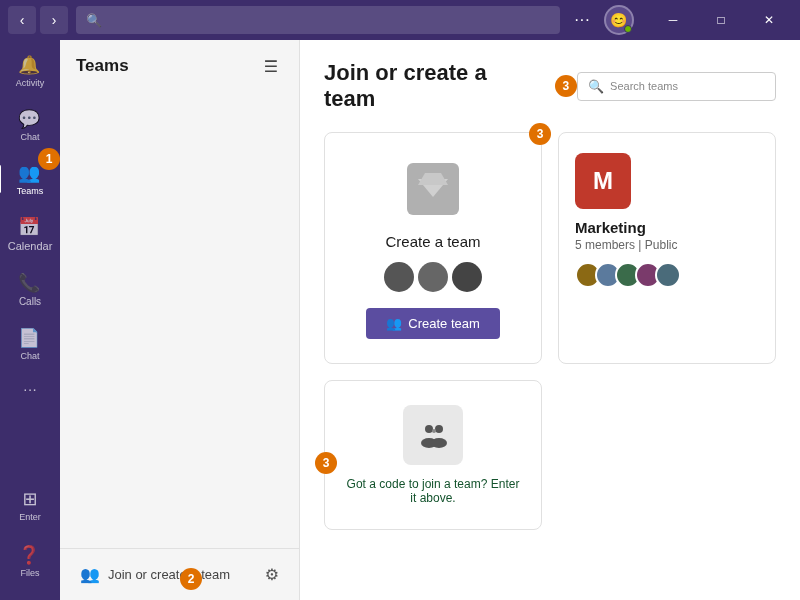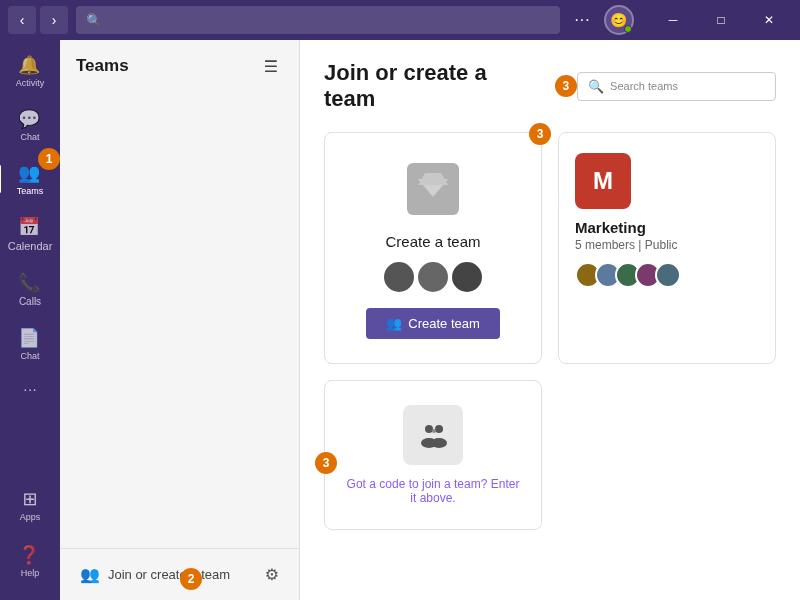--- a/index.html
+++ b/index.html
@@ -331,21 +331,21 @@
       border: 1px solid #ccc;
       border-radius: 4px;
       padding: 8px 12px;
       font-size: 13px;
       color: #333;
       outline: none;
       margin-bottom: 10px;
     }
     .join-hint {
       font-size: 12px;
-      color: #8b5cf6;
+      color: #14532d;
       text-align: center;
     }
 
     
     .marketing-card {
       border: 1px solid #e0e0e0;
       border-radius: 8px;
       padding: 20px 16px;
       background: #fff;
     }
@@ -441,25 +441,25 @@
       <span class="nav-icon">📄</span>
       <span style="font-size:9px;color:rgba(255,255,255,0.7);">Chat</span>
     </div>
     <div class="nav-item">
       <span style="font-size:14px;color:rgba(255,255,255,0.7);">···</span>
     </div>
     <div class="nav-spacer"></div>
     <div class="nav-bottom">
       <div class="nav-item">
         <span class="nav-icon">⊞</span>
-        <span style="font-size:9px;color:rgba(255,255,255,0.7);">Apps</span>
+        <span style="font-size:9px;color:rgba(255,255,255,0.7);">Enter</span>
       </div>
       <div class="nav-item">
         <span class="nav-icon">❓</span>
-        <span style="font-size:9px;color:rgba(255,255,255,0.7);">Help</span>
+        <span style="font-size:9px;color:rgba(255,255,255,0.7);">Files</span>
       </div>
     </div>
   </div>
 
   <div class="sidebar">
     <div class="sidebar-header">
       <span class="sidebar-title">Teams</span>
       <button class="sidebar-filter">☰</button>
     </div>
     <div class="sidebar-content"></div>

